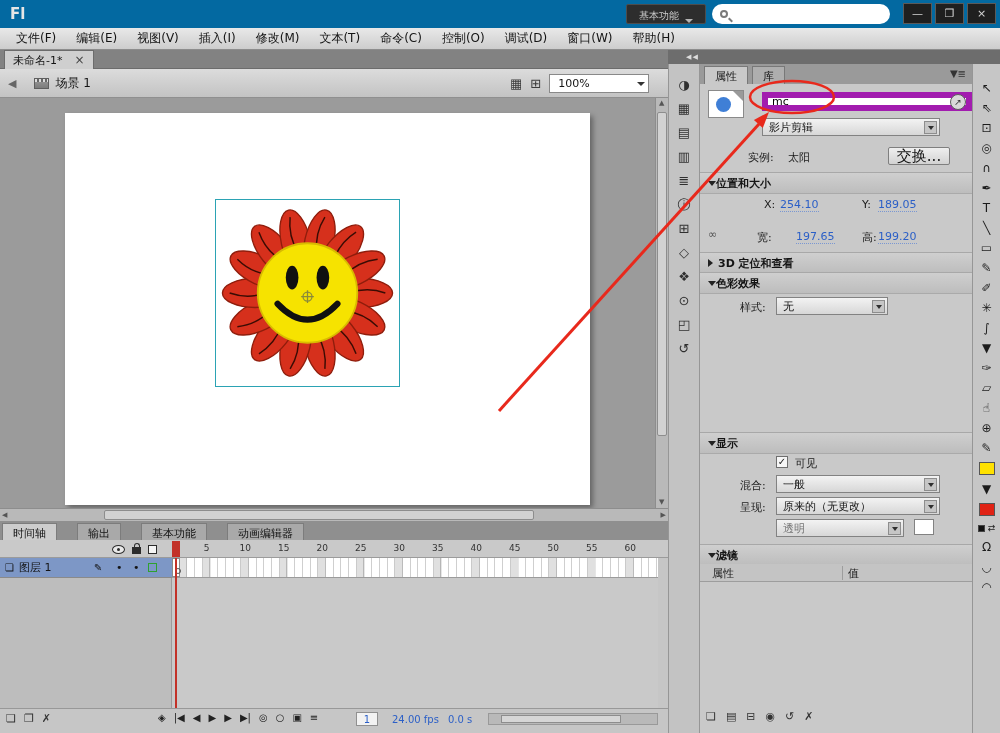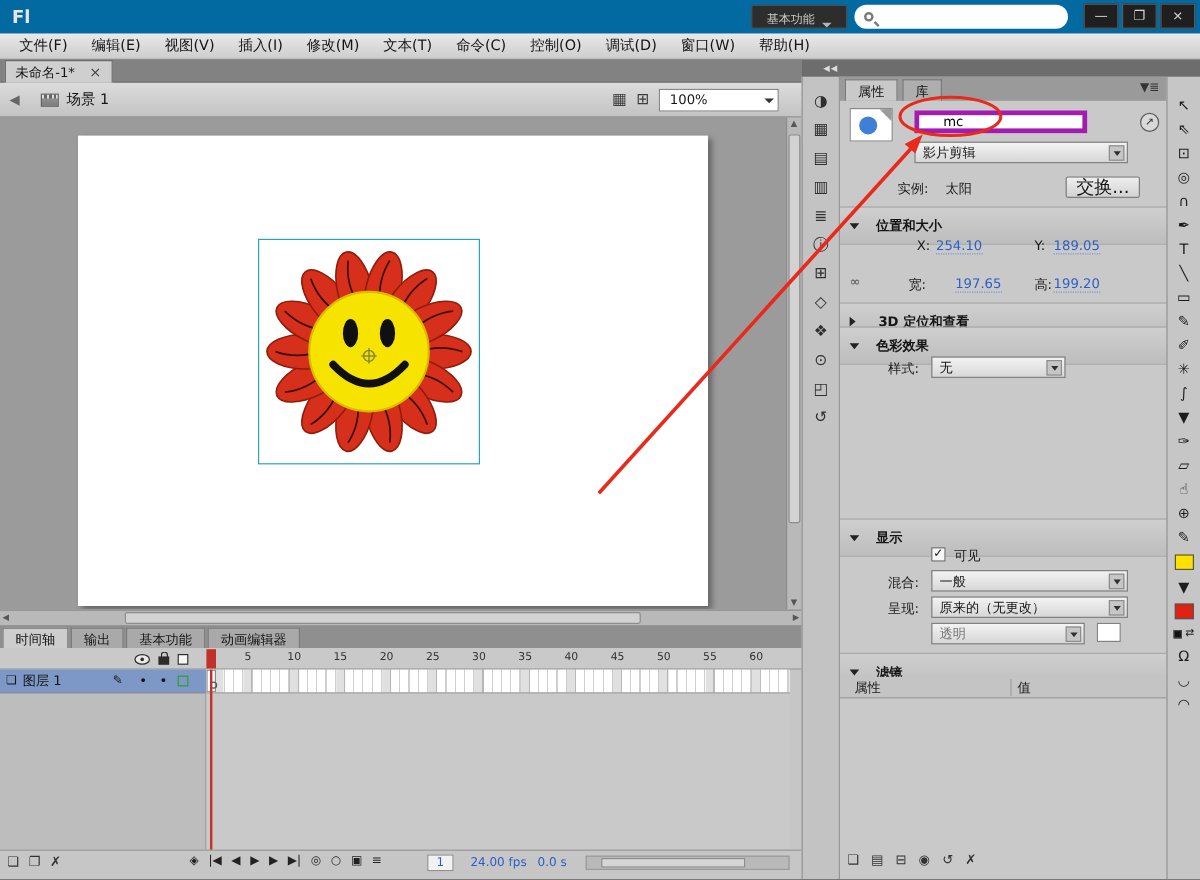--- a/index.html
+++ b/index.html
@@ -52,21 +52,21 @@
 
   
   .sbar{background:#b9b9b9}
   #vscroll{left:655px;top:98px;width:13px;height:410px;border-left:1px solid #8d8d8d}
   #vthumb{position:absolute;left:1px;top:14px;width:10px;height:324px;background:#d2d2d2;border:1px solid #8d8d8d;border-radius:2px}
   #hscroll{left:0;top:508px;width:668px;height:13px;border-top:1px solid #8d8d8d}
   #hthumb{position:absolute;left:104px;top:1px;width:430px;height:10px;background:#d2d2d2;border:1px solid #8d8d8d;border-radius:2px}
   .sarr{position:absolute;font-size:7px;color:#555;line-height:1}
 
   
-  #ttabs{left:0;top:521px;width:668px;height:19px;background:#8f8f8f;display:flex;align-items:flex-end;gap:2px;padding-left:2px}
+  #ttabs{left:0;top:521px;width:668px;height:19px;background:#8f8f8f;display:flex;align-items:flex-end;gap:20px;padding-left:2px}
   #ttabs span{height:17px;padding:2px 10px 0;background:#a9a9a9;border:1px solid #7c7c7c;border-bottom:none;font-size:11px}
   #ttabs span.active{background:#cdcdcd}
 
   
   #timeline{left:0;top:540px;width:668px;height:193px;background:#c6c6c6}
   #tl-ruler{position:absolute;left:0;top:0;width:668px;height:18px;background:#c9c9c9;border-bottom:1px solid #9b9b9b}
   .ruler-num{position:absolute;top:3px;transform:translateX(-50%);font-size:9px;color:#333}
   #tl-colicons{position:absolute;left:112px;top:4px;display:flex;gap:7px;align-items:center}
   .ico-eye{position:relative;width:13px;height:9px;border:1px solid #2c2c2c;border-radius:50%;background:#e9e9e9}
   .ico-eye::after{content:"";position:absolute;left:3.5px;top:2px;width:3.5px;height:3.5px;background:#2c2c2c;border-radius:50%}
@@ -105,32 +105,32 @@
   
   #props{left:700px;top:64px;width:272px;height:669px;background:#c9c9c9}
   #prop-tabs{position:absolute;left:0;top:0;width:272px;height:20px;background:#9a9a9a}
   .ptab{position:absolute;top:2px;height:18px;padding:2px 10px 0;font-size:11px;border:1px solid #787878;border-bottom:none}
   #ptab-props{left:4px;background:#c9c9c9}
   #ptab-lib{left:52px;background:#aeaeae}
   #prop-menu{position:absolute;right:6px;top:4px;font-size:10px;color:#333}
   #thumb{position:absolute;left:8px;top:26px;width:36px;height:28px;background:#fff;border:1px solid #8a8a8a}
   #thumb::before{content:"";position:absolute;left:7px;top:6px;width:15px;height:15px;background:#3f7fd6;border-radius:50%}
   #thumb::after{content:"";position:absolute;right:0;top:0;border:5px solid #9a9a9a;border-left-color:transparent;border-bottom-color:transparent}
-  #nameinput{position:absolute;left:62px;top:28px;width:144px;height:19px;border:4px solid #a21caf;background:#fff;
-             font-size:11px;padding:0 20px;font-family:inherit;outline:none}
+  #nameinput{position:absolute;left:62px;top:28px;width:210px;height:19px;border:6px solid #a21caf;background:#fff;
+             font-size:11px;padding:0 4px;font-family:inherit;outline:none}
   #pinicon{position:absolute;left:250px;top:30px;width:16px;height:16px;border:1px solid #5d5d5d;border-radius:50%;
            font-size:9px;text-align:center;line-height:14px;color:#333;background:#d9d9d9}
   .dd{position:absolute;height:18px;background:linear-gradient(#f3f3f3,#d7d7d7);border:1px solid #828282;
       display:flex;align-items:center;justify-content:space-between;padding:0 2px 0 6px;font-size:11px;white-space:nowrap;overflow:hidden}
   .dbtn{width:13px;height:13px;background:#c6c6c6;border:1px solid #8d8d8d;display:flex;align-items:center;justify-content:center;flex:0 0 auto;margin-left:4px}
   .dbtn::after{content:"";border:3.5px solid transparent;border-top:4.5px solid #2f2f2f;margin-top:4px}
   .plabel{position:absolute;font-size:11px;color:#1a1a1a}
   .pvalue{position:absolute;font-size:11px;color:#2b5fc7;border-bottom:1px dotted #7a97d2}
-  .sec{position:absolute;left:0;width:272px;height:32px;background:linear-gradient(#cfcfcf,#bdbdbd);
-       border-top:1px solid #a8a8a8;border-bottom:1px solid #aaaaaa;display:flex;align-items:center;gap:14px;padding-left:8px;
+  .sec{position:absolute;left:0;width:272px;height:22px;background:linear-gradient(#cfcfcf,#bdbdbd);
+       border-top:1px solid #a8a8a8;border-bottom:1px solid #aaaaaa;display:flex;align-items:center;gap:0;padding-left:8px;
        font-size:11px;font-weight:bold}
   .tri{width:0;height:0;border:4px solid transparent;border-top:5px solid #222;margin-top:4px}
   .tri.col{border:4px solid transparent;border-left:5px solid #222;margin:0 1px 0 0}
   .btn{position:absolute;height:18px;background:linear-gradient(#efefef,#d2d2d2);border:1px solid #7f7f7f;border-radius:2px;
        font-size:15px;display:flex;align-items:center;justify-content:center}
   .checkbox{position:absolute;width:12px;height:12px;background:#f6f6f6;border:1px solid #6f6f6f;font-size:10px;line-height:10px;text-align:center;color:#1a1a1a}
   #filtercols{position:absolute;left:0;top:500px;width:272px;height:18px;border-bottom:1px solid #9d9d9d;background:#c4c4c4}
   #filtercols .divider{position:absolute;left:142px;top:2px;width:1px;height:14px;background:#9d9d9d}
   #prop-bottom{position:absolute;left:6px;top:646px;display:flex;gap:10px;font-size:11px;color:#333}
 

